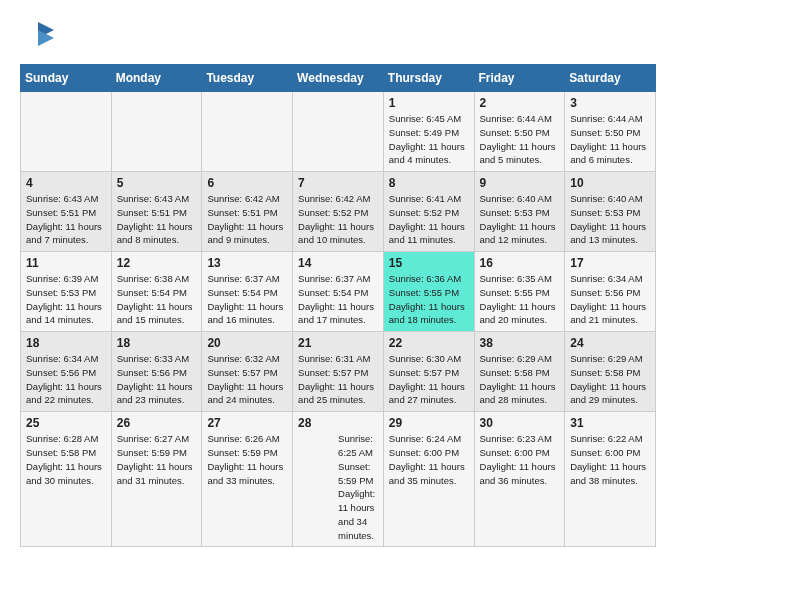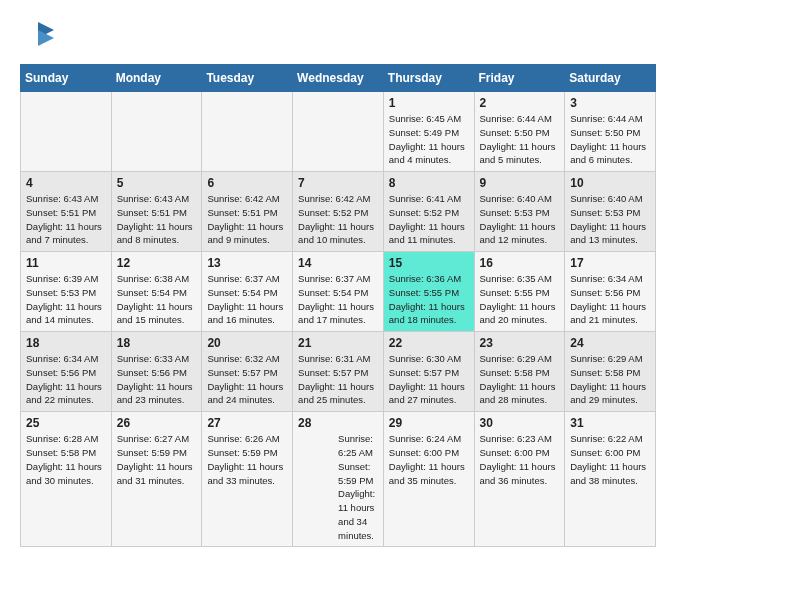--- a/index.html
+++ b/index.html
@@ -287,21 +287,21 @@
 and 25 minutes.</div>
           </td>
           <td style="background: rgb(232, 232, 232);">
             <span class="day-num">22</span>
             <div class="day-info" style="white-space: pre-line;">Sunrise: 6:30 AM
 Sunset: 5:57 PM
 Daylight: 11 hours
 and 27 minutes.</div>
           </td>
           <td style="background: rgb(232, 232, 232);">
-            <span class="day-num">23</span>
+            <span class="day-num">38</span>
             <div class="day-info" style="white-space: pre-line;">Sunrise: 6:29 AM
 Sunset: 5:58 PM
 Daylight: 11 hours
 and 28 minutes.</div>
           </td>
           <td style="background: rgb(232, 232, 232);">
             <span class="day-num">24</span>
             <div class="day-info" style="white-space: pre-line;">Sunrise: 6:29 AM
 Sunset: 5:58 PM
 Daylight: 11 hours

